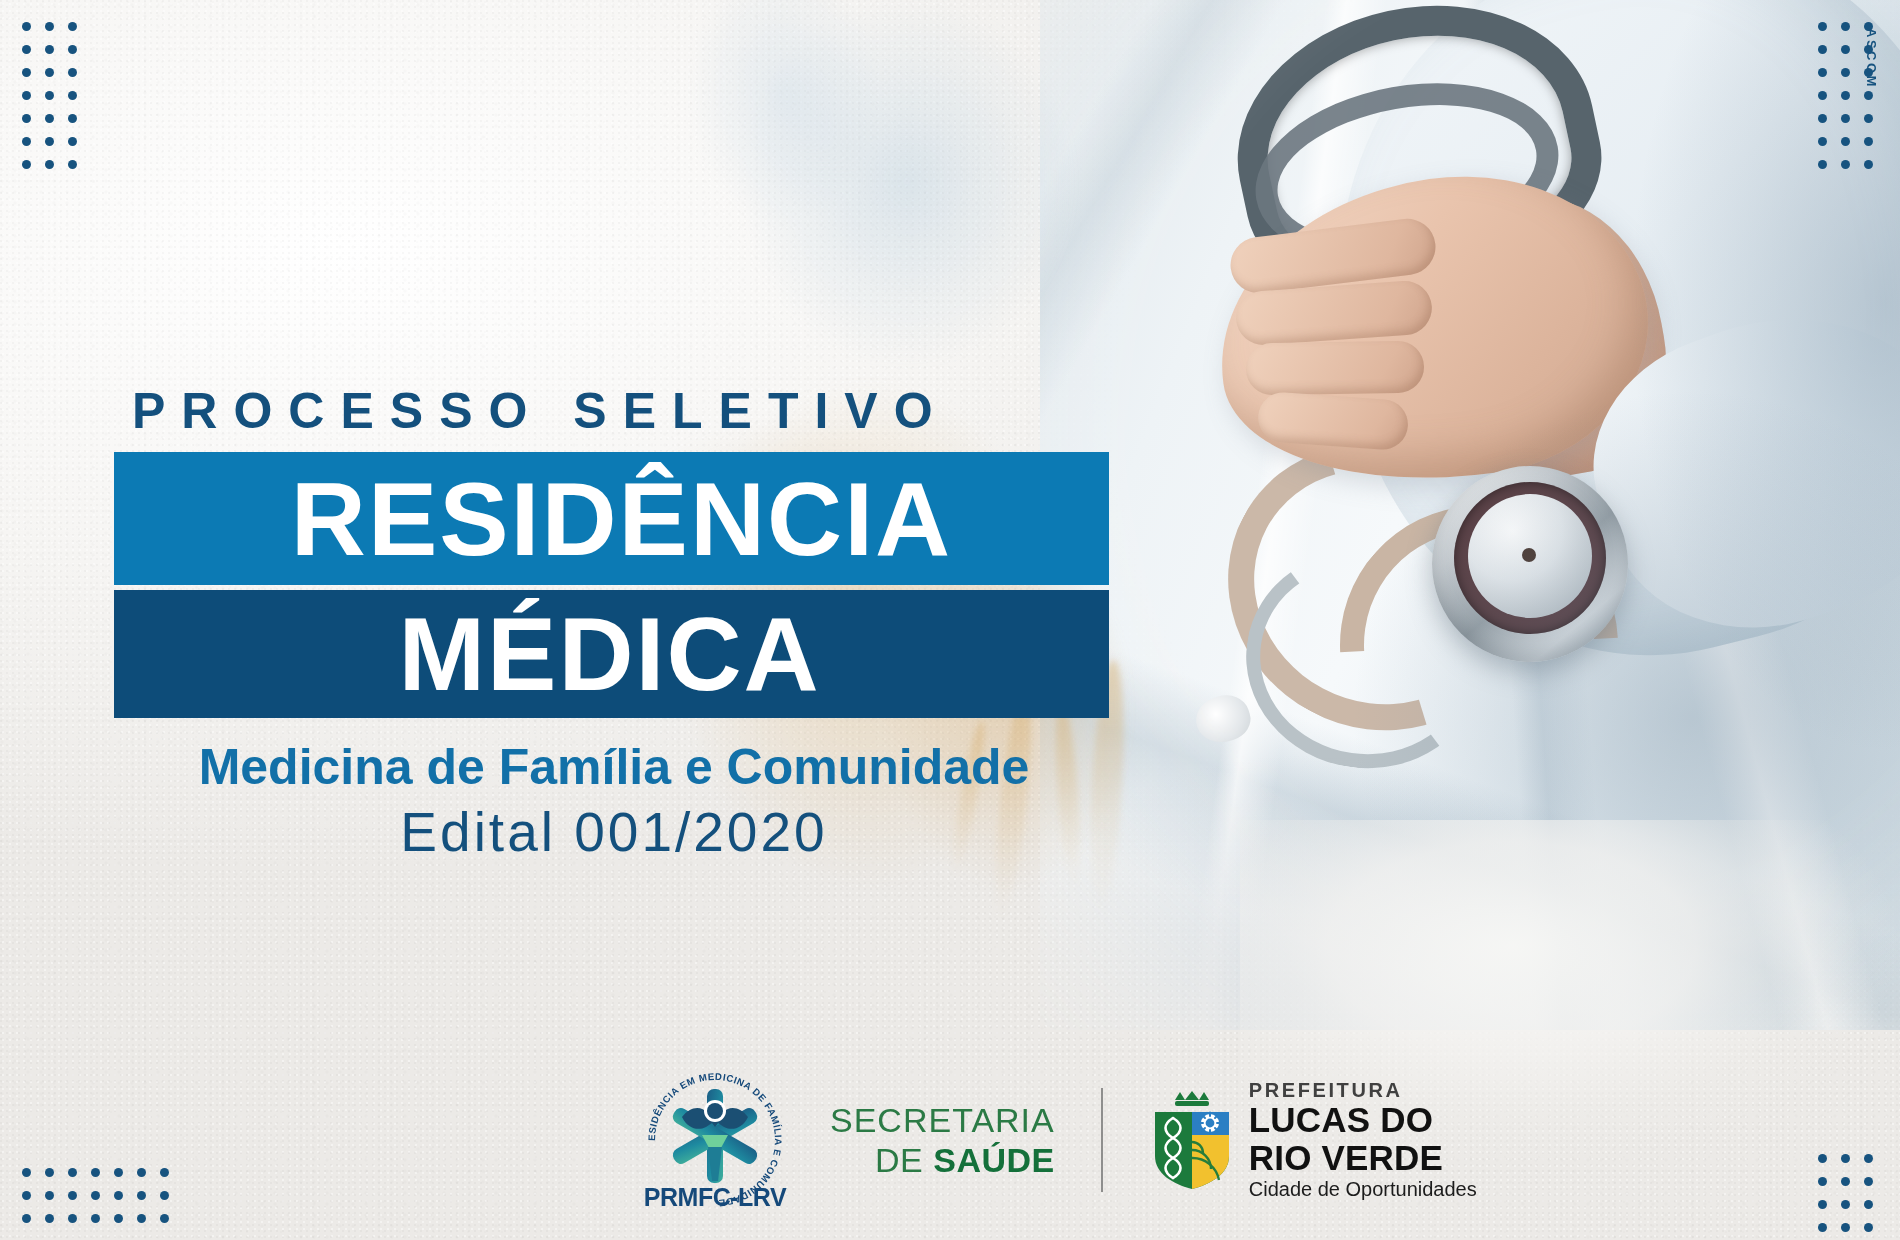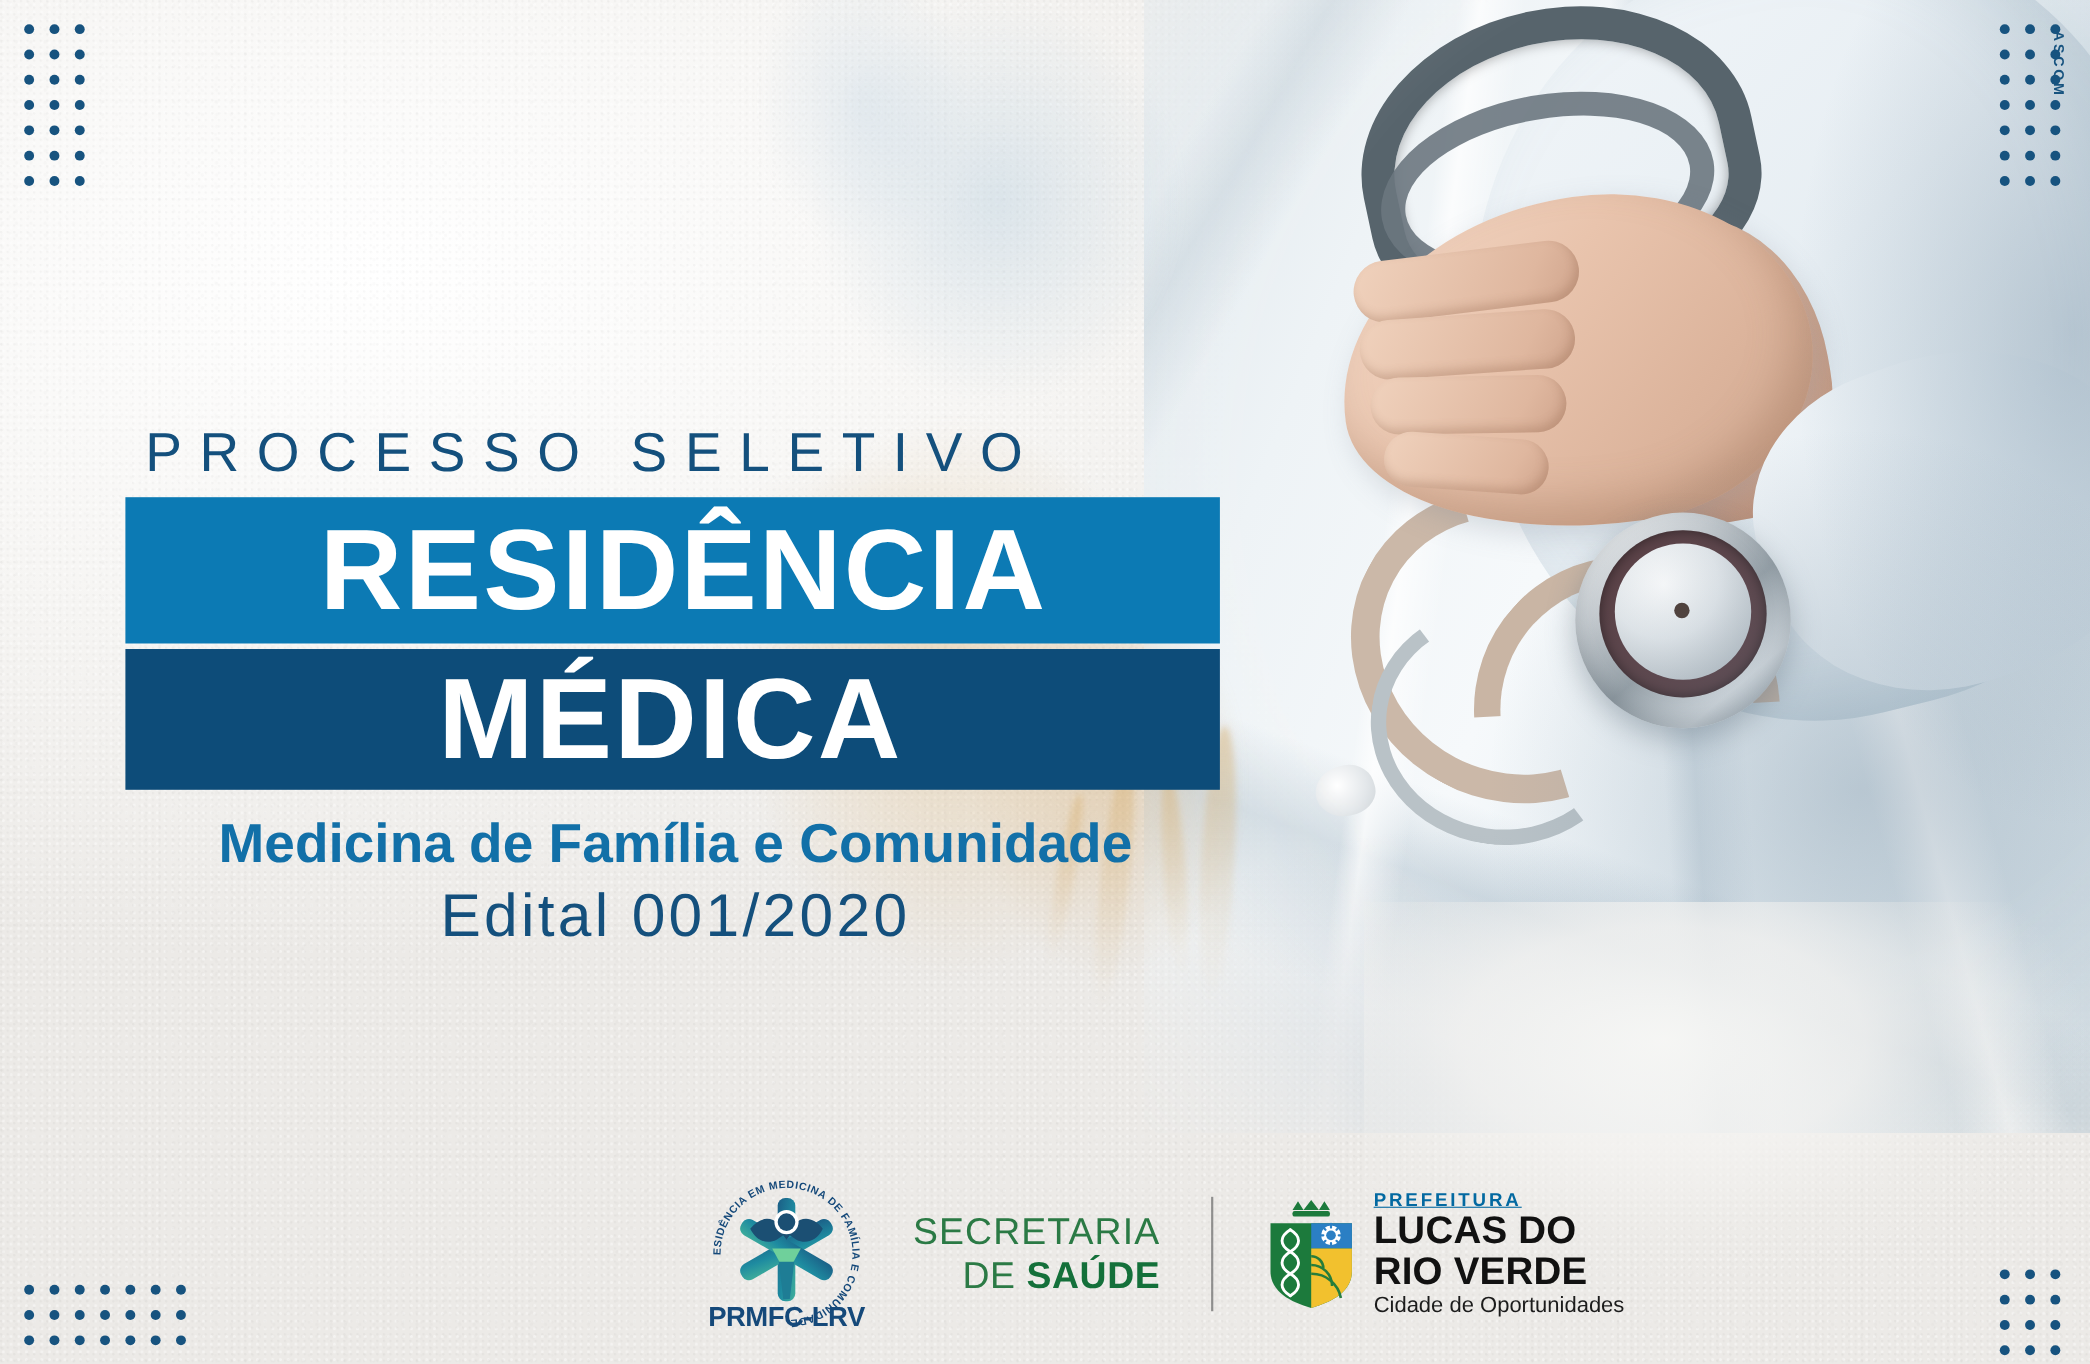--- a/index.html
+++ b/index.html
@@ -211,21 +211,21 @@
     position:absolute;left:1864px;top:28px;
     color:#17537f;font-size:13px;font-weight:700;letter-spacing:2.5px;
     writing-mode:vertical-rl;
     font-family:"Liberation Sans", sans-serif;
   }
 
   
   .kicker{
     position:absolute;left:132px;top:382px;
     color:#14507d;
-    font-size:50px;font-weight:400;letter-spacing:16px;
+    font-size:50px;font-weight:700;letter-spacing:16px;
     font-family:"Liberation Sans", sans-serif;
     white-space:nowrap;
   }
   .bar{
     position:absolute;left:114px;
     display:flex;align-items:center;
     white-space:nowrap;
   }
   .bar1{
     top:452px;width:995px;height:133px;
@@ -293,21 +293,21 @@
   .sesau-l2 b{font-weight:700;color:#14703a;}
 
   .divider{
     width:2px;height:104px;background:#6f6f6f;opacity:.75;margin:0 12px;
   }
 
   
   .pref{display:flex;align-items:center;gap:14px;}
   .crest{position:relative;width:86px;height:104px;}
   .pref-text{font-family:"Liberation Sans", sans-serif;line-height:1.06;}
-  .pref-l0{font-size:17px;font-weight:700;letter-spacing:2.6px;color:#0369a1;text-decoration:underline;}
+  .pref-l0{font-size:20px;font-weight:700;letter-spacing:2.6px;color:#404040;}
   .pref-l1{font-size:35px;font-weight:700;letter-spacing:.2px;color:#111;}
   .pref-l2{font-size:35px;font-weight:700;letter-spacing:.2px;color:#111;}
   .pref-l3{font-size:20px;font-weight:400;color:#1c1c1c;margin-top:3px;}
 </style>
 </head>
 <body>
 
 <div id="poster">
 
   <div class="bg-base"></div>

